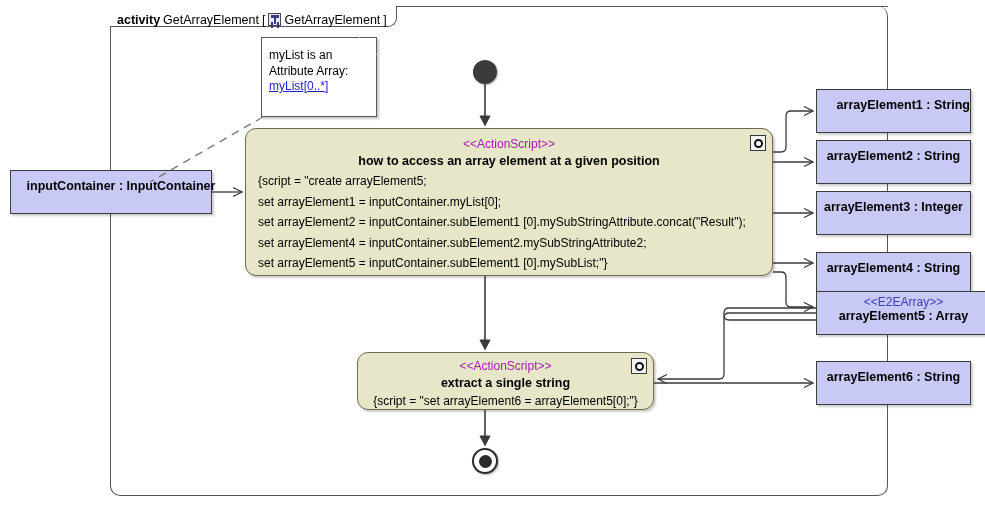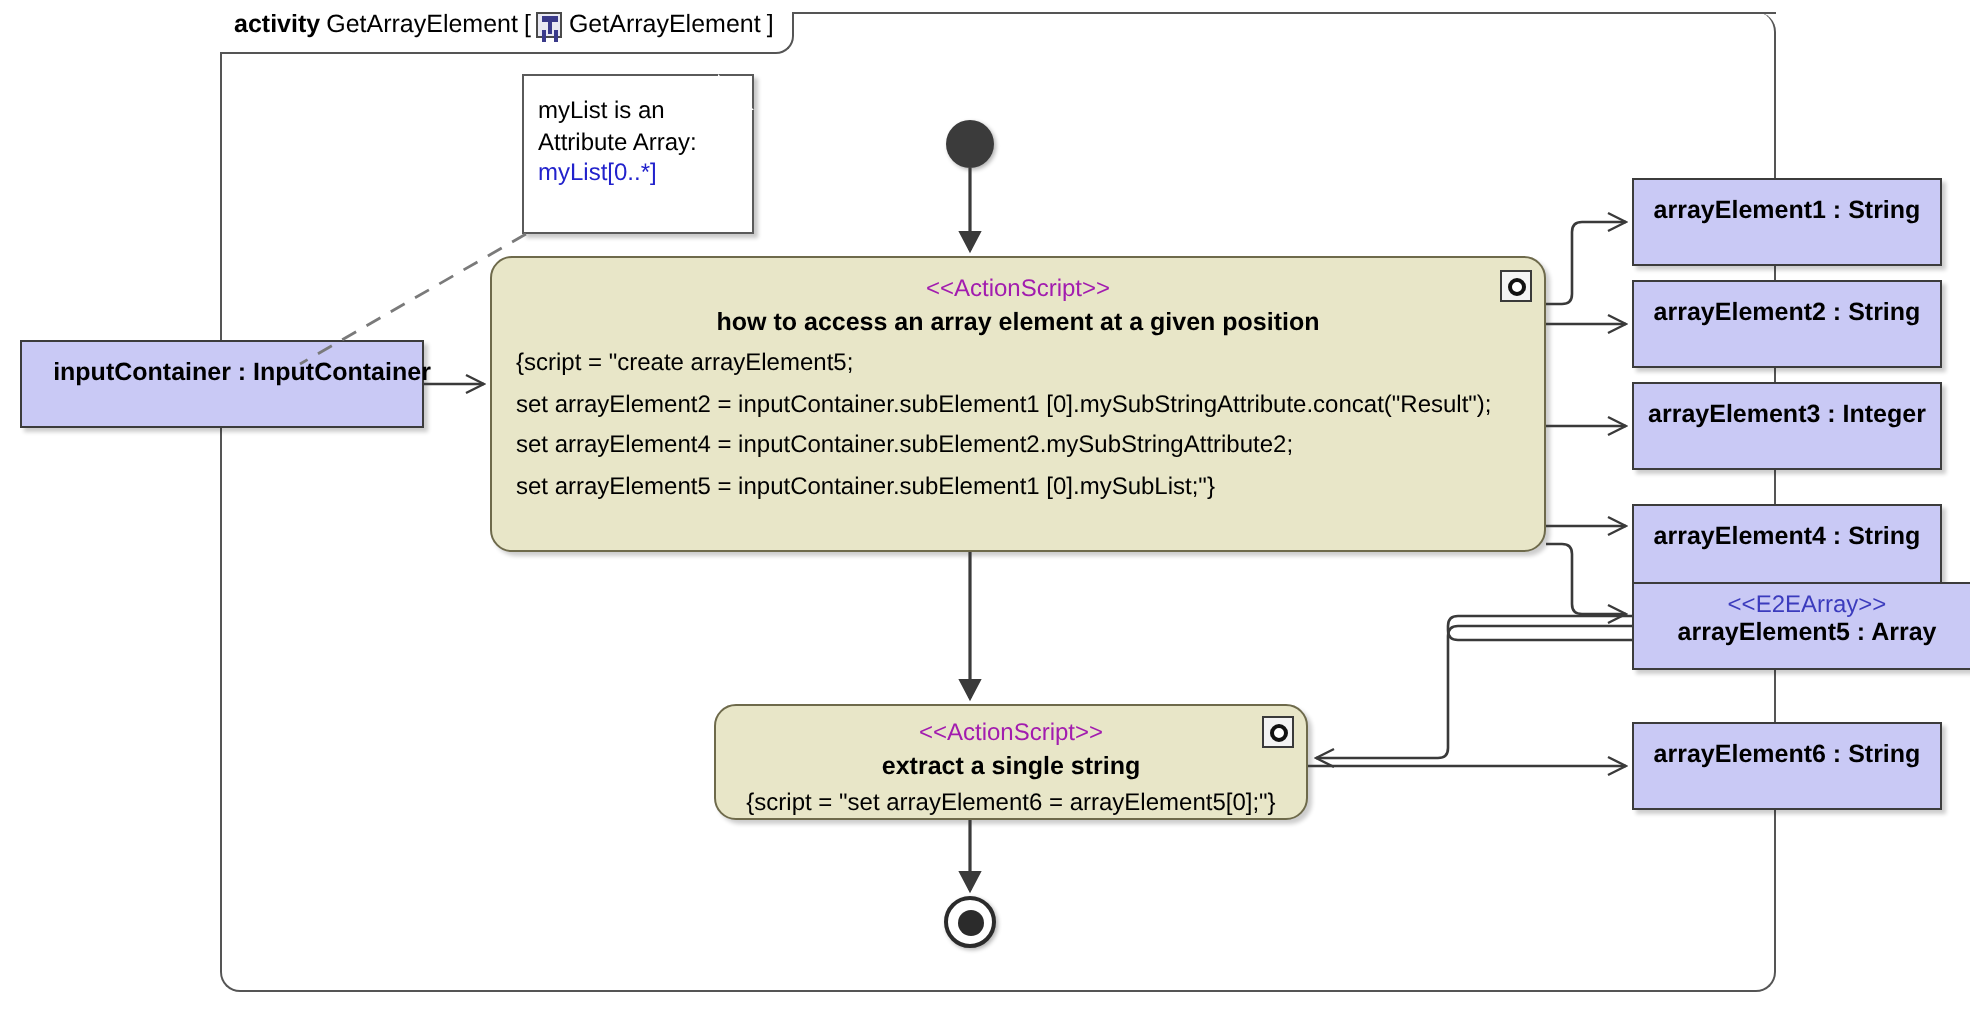--- a/index.html
+++ b/index.html
@@ -16,21 +16,21 @@
     background:transparent; box-sizing:border-box;
   }
   #activity-frame-topline{
     left:110px; top:6px; width:778px; height:0;
     border-top:1.5px solid #555;
   }
   #activity-tab{
     left:110px; top:6px; height:21px;
     border:1.5px solid #555; border-top:none; border-left:none;
     border-radius:0 0 9px 0; background:#fff;
-    padding:0 9px 0 7px; display:flex; align-items:flex-start; gap:3px;
+    padding:0 9px 0 7px; display:flex; align-items:flex-end; gap:3px;
     font-size:12.5px; color:#000; box-sizing:border-box;
     white-space:nowrap; line-height:1;
   }
   #activity-tab b{font-weight:bold;}
   .tabicon{
     width:13px;height:13px;display:inline-block;position:relative;
     border:1px solid #4a4a4a;background:#e9e9f3;box-sizing:border-box;
     vertical-align:middle;
   }
   .tabicon:before{
@@ -49,36 +49,36 @@
     border:1px solid #5a5a5a;
     font-size:12px; color:#000; line-height:15.5px;
     padding:10px 0 4px 7px;
     box-shadow:2px 2px 2px rgba(0,0,0,.22);
   }
   #note-fold-tri{
     right:-1px; top:-1px; width:18px;height:18px;
     background:#fff;
     clip-path:polygon(0 0,100% 100%,0 100%);
   }
-  .note-link{color:#2222cc;}
+  .note-link{color:#2222cc;text-decoration:underline;}
 
   
   .objbox{
     background:#c9c9f5; border:1.3px solid #3c3c3c;
     box-sizing:border-box; display:flex; flex-direction:column;
     align-items:center; justify-content:flex-start;
     padding-top:8px;
     box-shadow:2px 2px 2px rgba(0,0,0,.20);
   }
   .objbox .oname{font-size:12.5px;font-weight:bold;color:#000;white-space:nowrap;}
   .objbox .ostereo{font-size:12px;color:#3b3bbd;white-space:nowrap;line-height:14px;}
 
   #input-container{left:10px; top:170px; width:202px; height:44px;padding-left:20px;}
 
-  #ae1{left:816px; top:89px;  width:155px; height:44px;}
+  #ae1{left:816px; top:89px;  width:155px; height:44px;align-items:flex-end;}
   #ae2{left:816px; top:140px; width:155px; height:44px;}
   #ae3{left:816px; top:191px; width:155px; height:44px;}
   #ae4{left:816px; top:252px; width:155px; height:44px;}
   #ae5{left:816px; top:291px; width:175px; height:44px;padding-top:3px;}
   #ae6{left:816px; top:361px; width:155px; height:44px;}
 
   
   .actbox{
     background:#e8e6c8; border:1.4px solid #6e6a4b;
     border-radius:11px; box-sizing:border-box;
@@ -173,20 +173,21 @@
   <div class="oname">arrayElement6 : String</div>
 </div>
 
 <div class="abs actbox" id="action-main">
   <div class="gearicon" id="gear-main">
       <span></span>
     </div>
   <div class="act-stereo">&lt;&lt;ActionScript&gt;&gt;</div>
   <div class="act-title">how to access an array element at a given position</div>
   <div class="act-script">{script = "create arrayElement5;</div>
+  <div class="act-script">set arrayElement1 = inputContainer.myList[0];</div>
   <div class="act-script">set arrayElement2 = inputContainer.subElement1 [0].mySubStringAttribute.concat("Result");</div>
   <div class="act-script">set arrayElement4 = inputContainer.subElement2.mySubStringAttribute2;</div>
   <div class="act-script">set arrayElement5 = inputContainer.subElement1 [0].mySubList;"}</div>
 </div>
 
 <div class="abs actbox" id="action-extract">
   <div class="gearicon" id="gear-extract">
       <span></span>
     </div>
   <div class="act-stereo">&lt;&lt;ActionScript&gt;&gt;</div>

